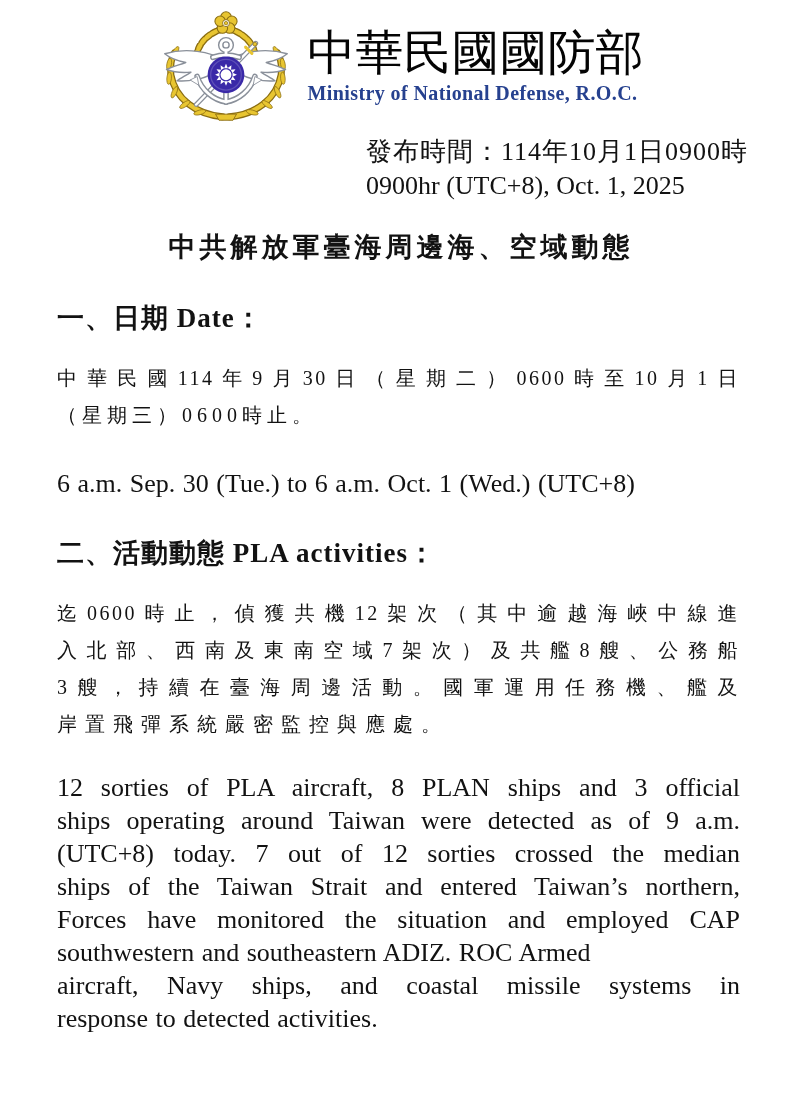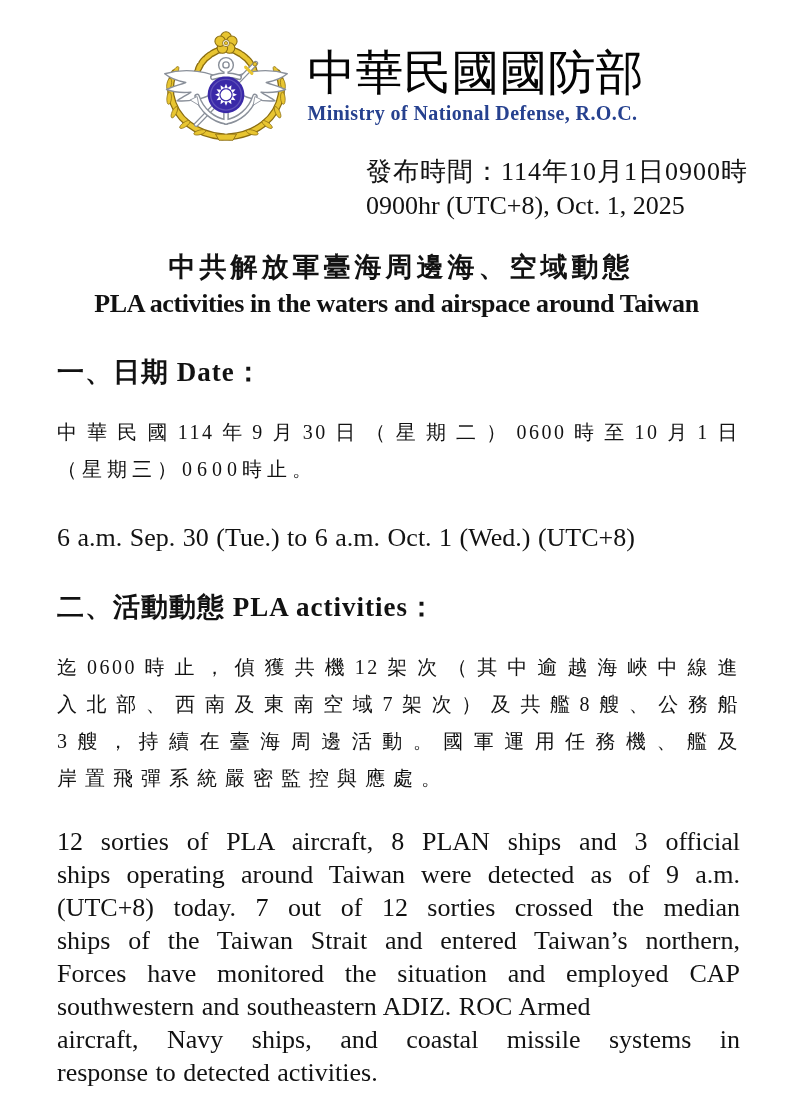--- a/index.html
+++ b/index.html
@@ -2,21 +2,21 @@
 <html style="--org-en-blue: #26418f; --emblem-gold: #e8c531; --emblem-gold-dark: #8a6d12; --emblem-blue: #3a29a8; --emblem-outline: #8a909a;"><head>
 <meta charset="utf-8">
 <style>
   html,body { margin:0; padding:0; background:#ffffff; }
   .page {
     position:relative; width:793px; height:1115px; margin:0 auto;
     background:#ffffff; overflow:hidden; color:#121212;
     font-family:"Liberation Serif","DejaVu Serif",serif;
   }
   
-  .brand { display:flex; justify-content:center; align-items:center; padding-top:30px; gap:12px; margin-left:6px; }
+  .brand { display:flex; justify-content:center; align-items:center; padding-top:10px; gap:12px; margin-left:6px; }
   .emblem { flex:0 0 auto; }
   .brand-text { display:flex; flex-direction:column; }
   .brand-zh { font-size:48px; line-height:1.08; color:#040404; white-space:nowrap; }
   .brand-en { font-size:20px; font-weight:bold; letter-spacing:0.4px; margin-top:3px;
               color:var(--org-en-blue,#26418f); white-space:nowrap; }
   
   .release { margin:13px 0 0 366px; font-size:26px; line-height:34px; }
   .release-zh { letter-spacing:1px; white-space:nowrap; }
   .release-en { white-space:nowrap; }
   
@@ -139,21 +139,20 @@
     </div>
   </header>
 
   <div class="release">
     <div class="release-zh">發布時間：114年10月1日0900時</div>
     <div class="release-en">0900hr (UTC+8), Oct. 1, 2025</div>
   </div>
 
   <div class="doc-title">
     <div class="title-zh">中共解放軍臺海周邊海、空域動態</div>
-    <div class="title-en">PLA activities in the waters and airspace around Taiwan</div>
   </div>
 
   <section class="sec">
     <h2 class="sec-heading">一、日期 Date：</h2>
     <p class="para zh">
       <span class="line j">中華民國114年9月30日（星期二）0600時至10月1日</span>
       <span class="line spread2">（星期三）0600時止。</span>
     </p>
     <p class="para en en-date">
       <span class="line">6 a.m. Sep. 30 (Tue.) to 6 a.m. Oct. 1 (Wed.) (UTC+8)</span>

